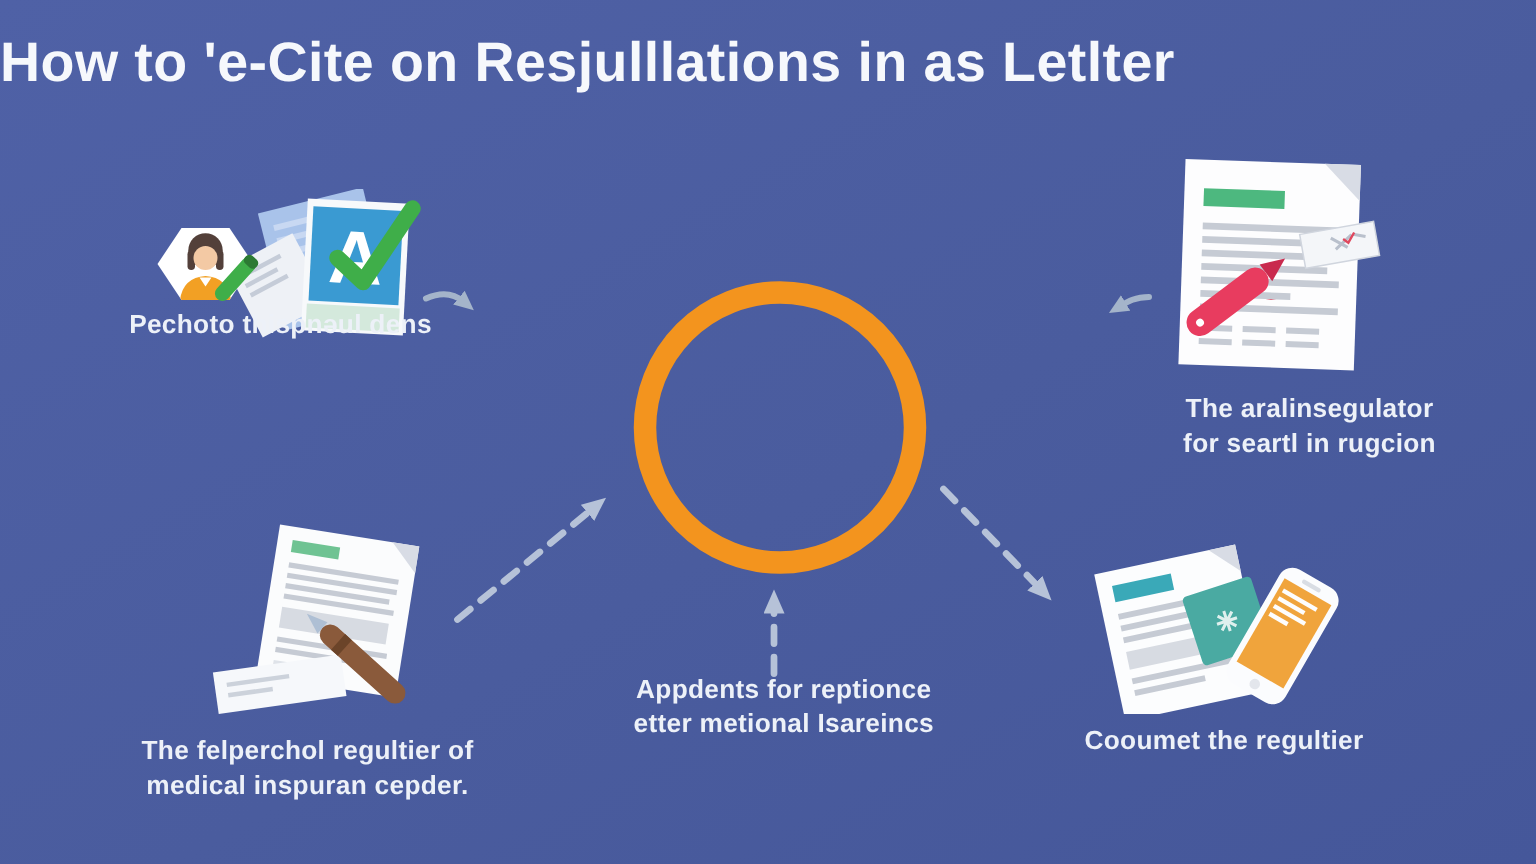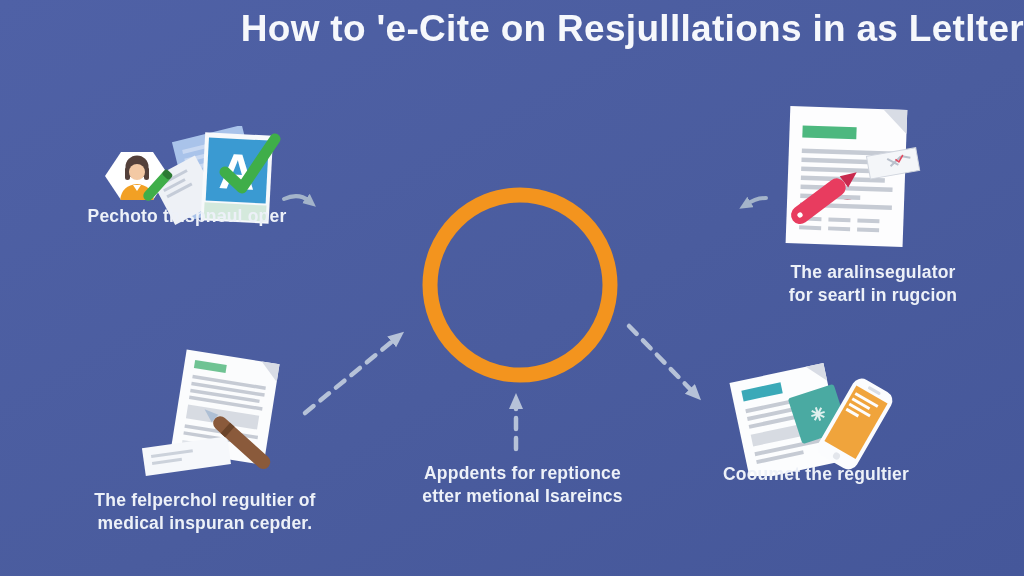--- a/index.html
+++ b/index.html
@@ -1,20 +1,20 @@
 <!DOCTYPE html>
 <html><head>
 <meta charset="utf-8">
 <style>
   html,body{margin:0;padding:0;}
   body{width:1024px;height:576px;overflow:hidden;
        font-family:"Liberation Sans","DejaVu Sans",sans-serif;}
   .stage{position:relative;width:1024px;height:576px;
          background:linear-gradient(150deg,#4f61a6 0%,#4a5c9e 55%,#45579a 100%);}
-  .title{position:absolute;left:0;top:8px;width:100%;text-align:right;
+  .title{position:absolute;left:0;top:21px;width:100%;text-align:left;
          font-size:37px;font-weight:700;color:#f6f8fc;letter-spacing:.3px;}
   .layer{position:absolute;left:0;top:0;}
   .icon{position:absolute;}
   .caption{position:absolute;text-align:center;font-weight:700;
            font-size:17.5px;line-height:23px;color:#edf1f8;letter-spacing:.2px;}
 </style>
 </head>
 <body>
 
 <div class="stage">
@@ -172,35 +172,35 @@
       <rect x="126" y="26" width="14" height="3" rx="1.5" fill="#d9dde4"></rect>
       <circle cx="133" cy="103" r="3.5" fill="#e3e6ec"></circle>
       <rect x="118" y="38" width="26" height="3" fill="#fdfdfd"></rect>
       <rect x="118" y="44" width="20" height="3" fill="#fdfdfd"></rect>
       <rect x="118" y="50" width="24" height="3" fill="#fdfdfd"></rect>
       <rect x="118" y="56" width="14" height="3" fill="#fdfdfd"></rect>
     </g>
   </svg>
 
   <div class="caption" style="left:72px;top:205px;width:230px">
-    <div>Pechoto thispnəul oper</div>
+    <div>Pechoto thispnəul dens</div>
   </div>
 
   <div class="caption" style="left:760px;top:261px;width:226px">
     <div>The aralinsegulator</div>
     <div>for seartl in rugcion</div>
   </div>
 
   <div class="caption" style="left:83px;top:489px;width:244px">
     <div>The felperchol regultier of</div>
     <div>medical inspuran cepder.</div>
   </div>
 
-  <div class="caption" style="left:400px;top:462px;width:245px">
+  <div class="caption" style="left:400px;top:448px;width:245px">
     <div>Appdents for reptionce</div>
     <div>etter metional Isareincs</div>
   </div>
 
-  <div class="caption" style="left:694px;top:463px;width:244px">
+  <div class="caption" style="left:694px;top:482px;width:244px">
     <div>Cooumet the regultier</div>
   </div>
 
 </div>
 
 </body></html>

